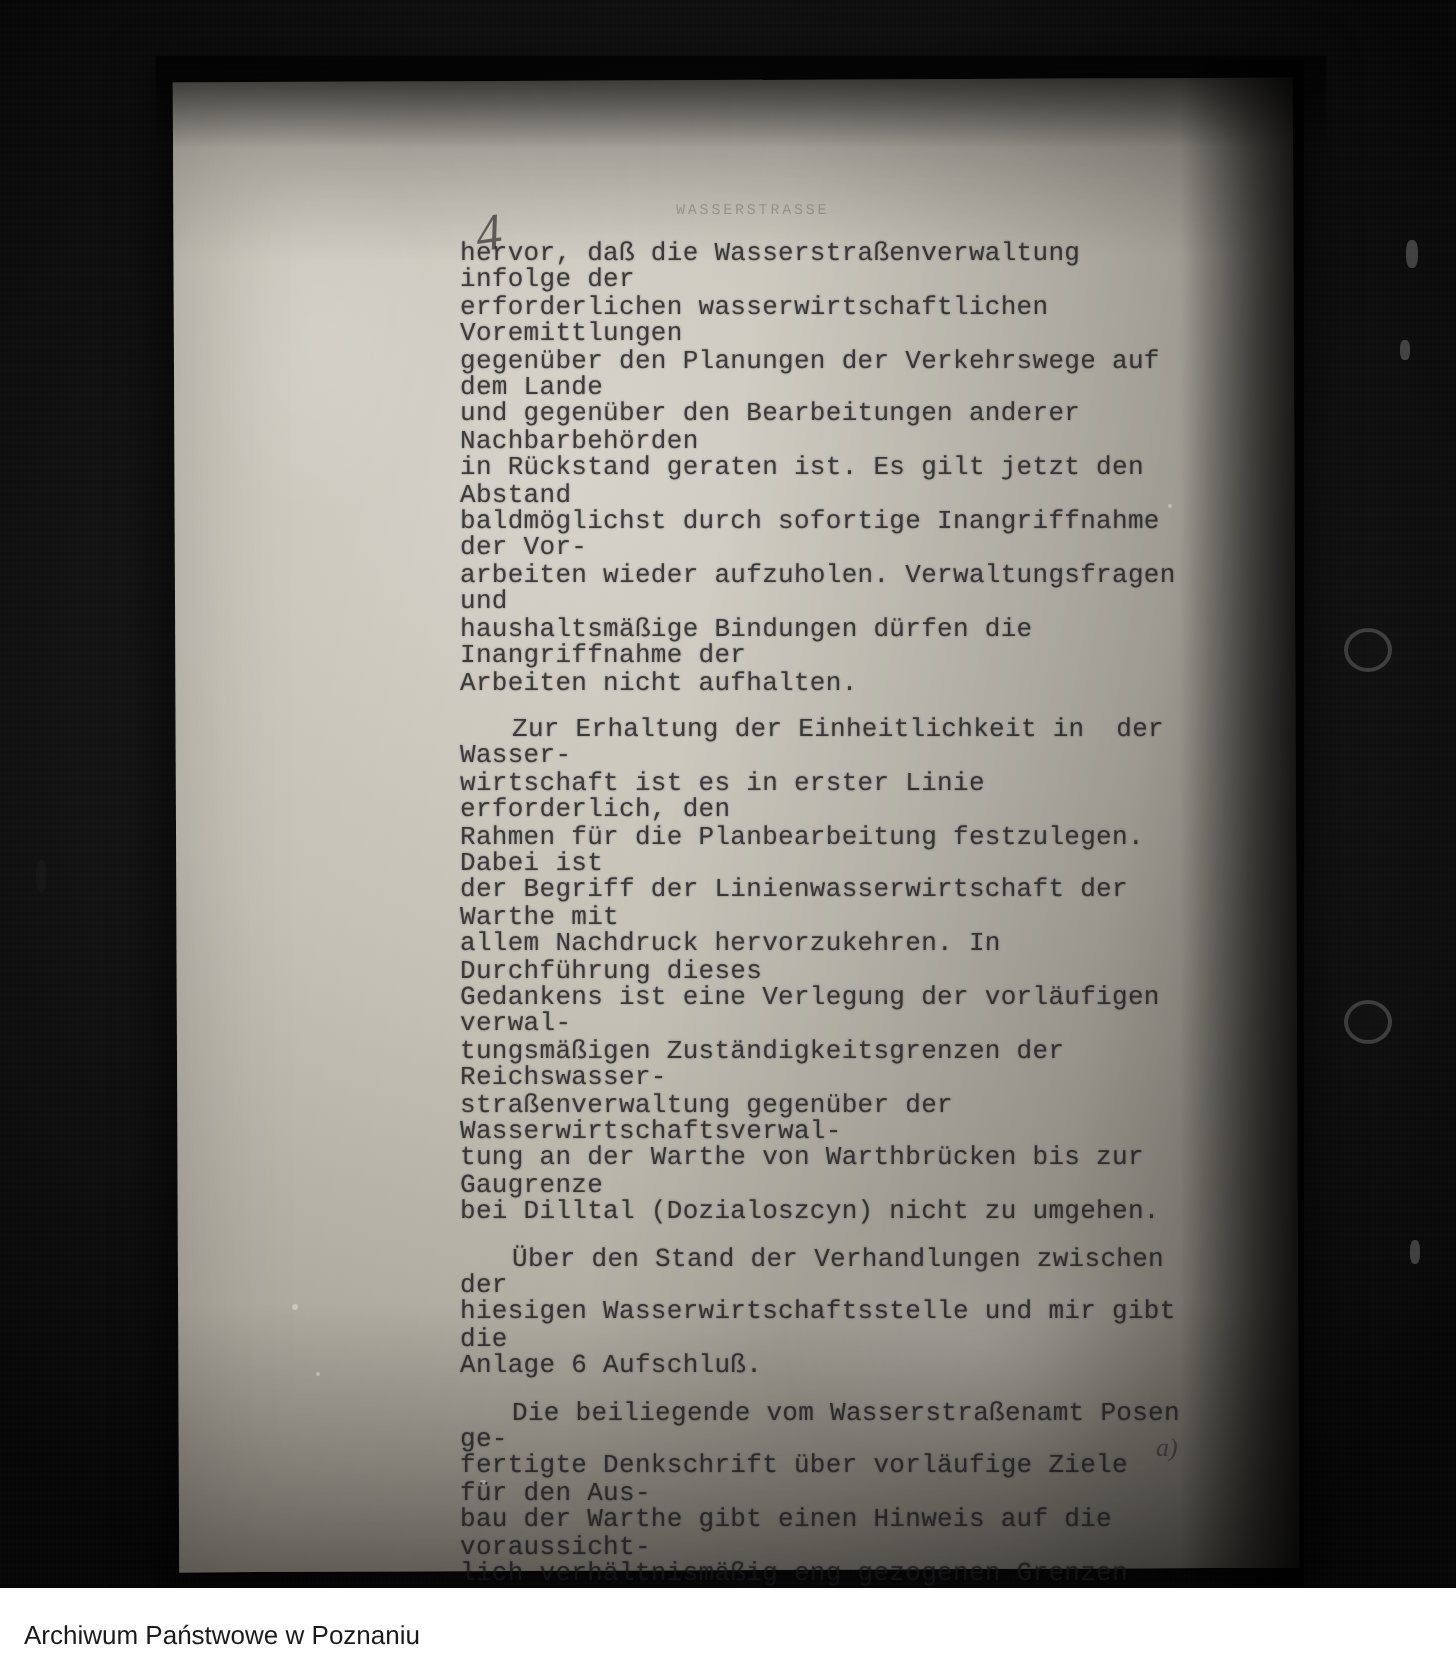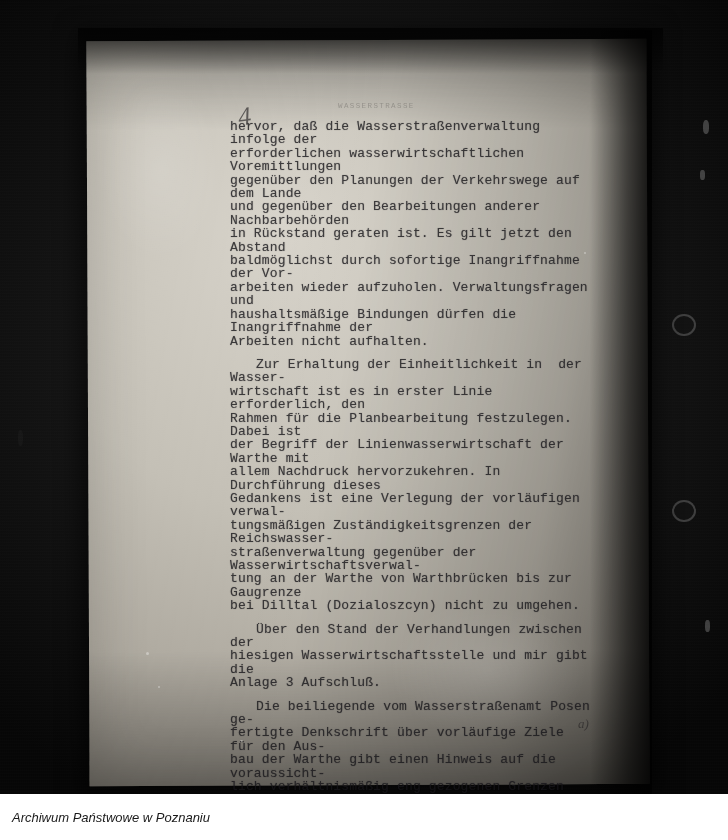--- a/index.html
+++ b/index.html
@@ -195,21 +195,20 @@
   
   .caption-bar {
     position: absolute;
     left: 0;
     bottom: 0;
     width: 728px;
     height: 46px;
     background: #ffffff;
     display: flex;
     align-items: center;
-    font-style: italic;
   }
   .caption-text {
     margin-left: 12px;
     font-family: "Liberation Sans", sans-serif;
     font-size: 13px;
     color: #1a1a1a;
   }
 </style>
 </head>
 <body>
@@ -262,21 +261,21 @@
 Rahmen für die Planbearbeitung festzulegen. Dabei ist
 der Begriff der Linienwasserwirtschaft der Warthe mit
 allem Nachdruck hervorzukehren. In Durchführung dieses
 Gedankens ist eine Verlegung der vorläufigen verwal-
 tungsmäßigen Zuständigkeitsgrenzen der Reichswasser-
 straßenverwaltung gegenüber der Wasserwirtschaftsverwal-
 tung an der Warthe von Warthbrücken bis zur Gaugrenze
 bei Dilltal (Dozialoszcyn) nicht zu umgehen.</p>
       <p class="indent">Über den Stand der Verhandlungen zwischen der
 hiesigen Wasserwirtschaftsstelle und mir gibt die
-Anlage 3 Aufschluß.</p>
+Anlage 6 Aufschluß.</p>
       <p class="indent">Die beiliegende vom Wasserstraßenamt Posen ge-
 fertigte Denkschrift über vorläufige Ziele für den Aus-
 bau der Warthe gibt einen Hinweis auf die voraussicht-
 lich verhältnismäßig eng gezogenen Grenzen der Ausbau-
 fähigkeit der Warthe. Im Zusammenhang damit weist sie
 auf die unbedingte Notwendigkeit der Schaffung von Tal-
 sperren im Oberlauf der Warthe und gegebenenfalls in
 ihren Nebenflüssen hin. Die erforderliche Zuschußwas-
 sermenge aus dem Speicherräumen wird schätzungsweise
 mindestens  300 000 000 m³/Jahr betragen, sodaß das er-

